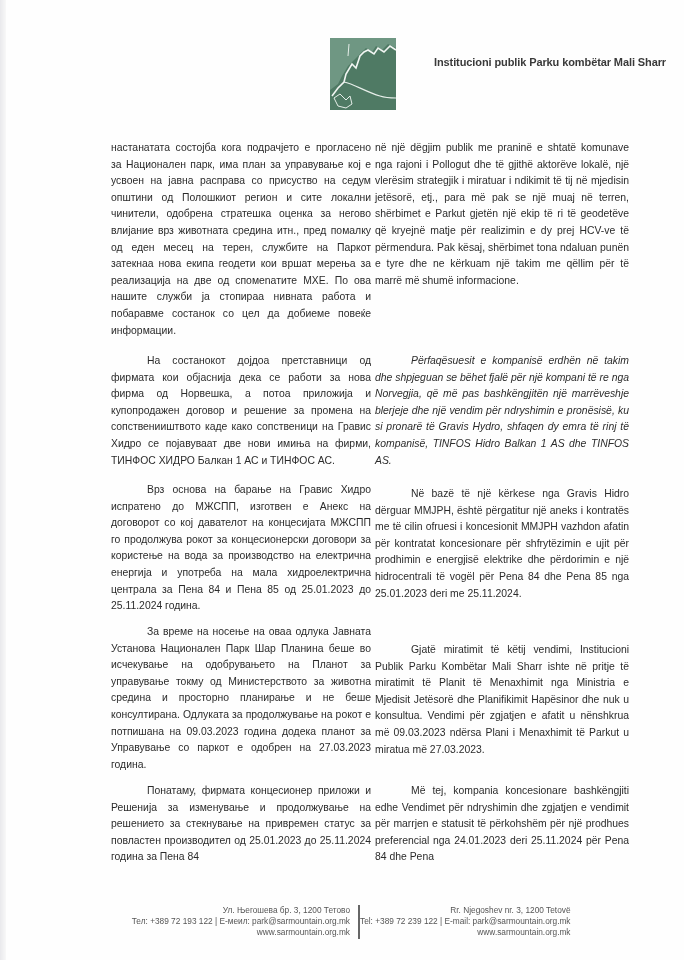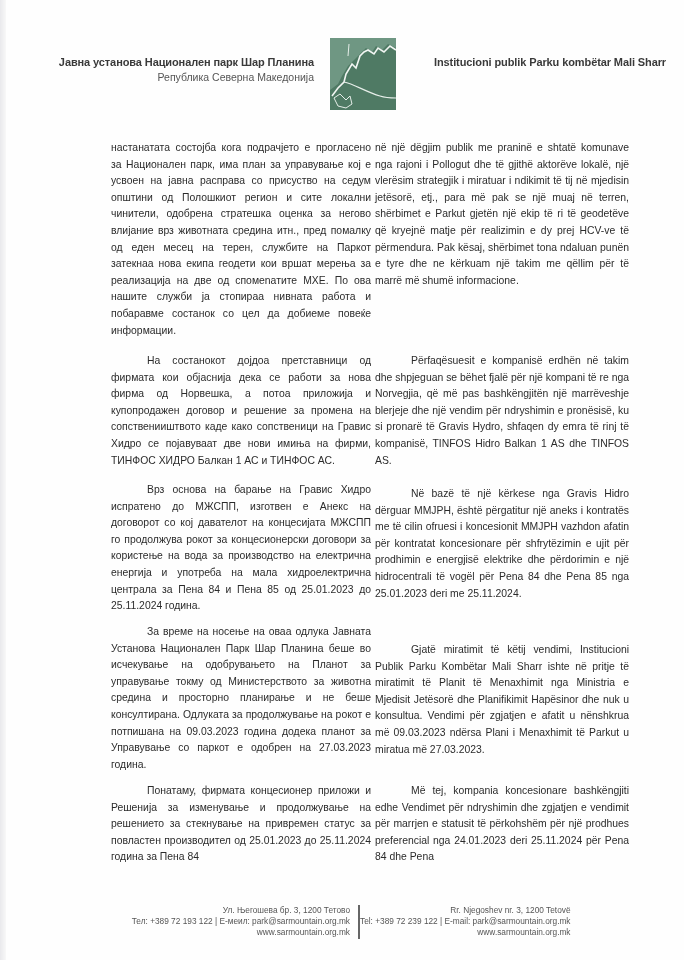--- a/index.html
+++ b/index.html
@@ -58,24 +58,20 @@
     .ft-divider {
       position: absolute; left: 358px; top: 0; width: 2px; height: 34px; background: #666;
     }
   </style>
 </head>
 <body>
 
 <div class="page-edge"></div>
 
 <div class="header">
-  <div class="hdr-left">
-    <div class="hdr-title">Јавна установа Национален парк Шар Планина</div>
-    <div class="hdr-sub">Република Северна Македонија</div>
-  </div>
   <div class="logo">
     <svg width="66" height="72" viewBox="0 0 66 72">
       <rect width="66" height="72" fill="#6f9783"></rect>
       <path d="M0 72 L0 52 L8 46 L12 38 L18 28 L24 22 L30 16 L36 10 L42 14 L46 8 L52 12 L58 6 L66 10 L66 72 Z" fill="#4f7a64"></path>
       <path d="M2 58 L8 50 L14 44 L16 36 L22 26 L26 30 L30 18 L34 14 L38 12 L44 16 L48 10 L54 14 L60 8 L66 12" fill="none" stroke="#f2f6f3" stroke-width="1.6"></path>
       <path d="M14 44 C24 46, 36 54, 50 58 C56 60, 62 60, 66 60" fill="none" stroke="#e6eee9" stroke-width="1.2"></path>
       <path d="M4 60 L10 56 L16 62 L20 58 L22 66 L16 70 L8 68 Z" fill="none" stroke="#e6eee9" stroke-width="1"></path>
       <path d="M18 18 L19 6" stroke="#e6eee9" stroke-width="1"></path>
     </svg>
   </div>
@@ -87,21 +83,21 @@
 <div class="col col-mk">
   <p class="para" style="top:128px;">настанатата состојба кога подрачјето е прогласено за Национален парк, има план за управување кој е усвоен на јавна расправа со присуство на седум општини од Полошкиот регион и сите локални чинители, одобрена стратешка оценка за негово влијание врз животната средина итн., пред помалку од еден месец на терен, службите на Паркот затекнаа нова екипа геодети кои вршат мерења за реализација на две од спомenатите МХЕ. По ова нашите служби ја стопираа нивната работа и побаравме состанок со цел да добиеме повеќе информации.</p>
   <p class="para indent" style="top:341px;">На состанокот дојдоа претставници од фирмата кои објаснија дека се работи за нова фирма од Норвешка, а потоа приложија и купопродажен договор и решение за промена на сопственииштвото каде како сопственици на Гравис Хидро се појавуваат две нови имиња на фирми, ТИНФОС ХИДРО Балкан 1 АС и ТИНФОС АС.</p>
   <p class="para indent" style="top:470px;">Врз основа на барање на Гравис Хидро испратено до МЖСПП, изготвен е Анекс на договорот со кој давателот на концесијата МЖСПП го продолжува рокот за концесионерски договори за користење на вода за производство на електрична енергија и употреба на мала хидроелектрична централа за Пена 84 и Пена 85 од 25.01.2023 до 25.11.2024 година.</p>
   <p class="para indent" style="top:612px;">За време на носење на оваа одлука Јавната Установа Национален Парк Шар Планина беше во исчекување на одобрувањето на Планот за управување токму од Министерството за животна средина и просторно планирање и не беше консултирана. Одлуката за продолжување на рокот е потпишана на 09.03.2023 година додека планот за Управување со паркот е одобрен на 27.03.2023 година.</p>
   <p class="para indent" style="top:771px;">Понатаму, фирмата концесионер приложи и Решенија за изменување и продолжување на решението за стекнување на привремен статус за повластен производител од 25.01.2023 до 25.11.2024 година за Пена 84</p>
 </div>
 
 <div class="col col-sq">
   <p class="para" style="top:128px;">në një dëgjim publik me praninë e shtatë komunave nga rajoni i Pollogut dhe të gjithë aktorëve lokalë, një vlerësim strategjik i miratuar i ndikimit të tij në mjedisin jetësorë, etj., para më pak se një muaj në terren, shërbimet e Parkut gjetën një ekip të ri të geodetëve që kryejnë matje për realizimin e dy prej HCV-ve të përmendura. Pak kësaj, shërbimet tona ndaluan punën e tyre dhe ne kërkuam një takim me qëllim për të marrë më shumë informacione.</p>
-  <p class="para indent" style="top:341px;">Përfaqësuesit e kompanisë erdhën në takim dhe shpjeguan se bëhet fjalë për një kompani të re nga Norvegjia, që më pas bashkëngjitën një marrëveshje blerjeje dhe një vendim për ndryshimin e pronësisë, ku si pronarë të Gravis Hydro, shfaqen dy emra të rinj të kompanisë, TINFOS Hidro Balkan 1 AS dhe TINFOS AS.</p>
+  <p class="para indent" style="top:341px;font-style:italic;">Përfaqësuesit e kompanisë erdhën në takim dhe shpjeguan se bëhet fjalë për një kompani të re nga Norvegjia, që më pas bashkëngjitën një marrëveshje blerjeje dhe një vendim për ndryshimin e pronësisë, ku si pronarë të Gravis Hydro, shfaqen dy emra të rinj të kompanisë, TINFOS Hidro Balkan 1 AS dhe TINFOS AS.</p>
   <p class="para indent" style="top:474px;">Në bazë të një kërkese nga Gravis Hidro dërguar MMJPH, është përgatitur një aneks i kontratës me të cilin ofruesi i koncesionit MMJPH vazhdon afatin për kontratat koncesionare për shfrytëzimin e ujit për prodhimin e energjisë elektrike dhe përdorimin e një hidrocentrali të vogël për Pena 84 dhe Pena 85 nga 25.01.2023 deri me 25.11.2024.</p>
   <p class="para indent" style="top:630px;">Gjatë miratimit të këtij vendimi, Institucioni Publik Parku Kombëtar Mali Sharr ishte në pritje të miratimit të Planit të Menaxhimit nga Ministria e Mjedisit Jetësorë dhe Planifikimit Hapësinor dhe nuk u konsultua. Vendimi për zgjatjen e afatit u nënshkrua më 09.03.2023 ndërsa Plani i Menaxhimit të Parkut u miratua më 27.03.2023.</p>
   <p class="para indent" style="top:771px;">Më tej, kompania koncesionare bashkëngjiti edhe Vendimet për ndryshimin dhe zgjatjen e vendimit për marrjen e statusit të përkohshëm për një prodhues preferencial nga 24.01.2023 deri 25.11.2024 për Pena 84 dhe Pena</p>
 </div>
 
 <div class="footer">
   <div class="ft-left">
     <div>Ул. Његошева бр. 3, 1200 Тетово</div>
     <div>Тел: +389 72 193 122 | Е-меил: park@sarmountain.org.mk</div>
     <div>www.sarmountain.org.mk</div>

